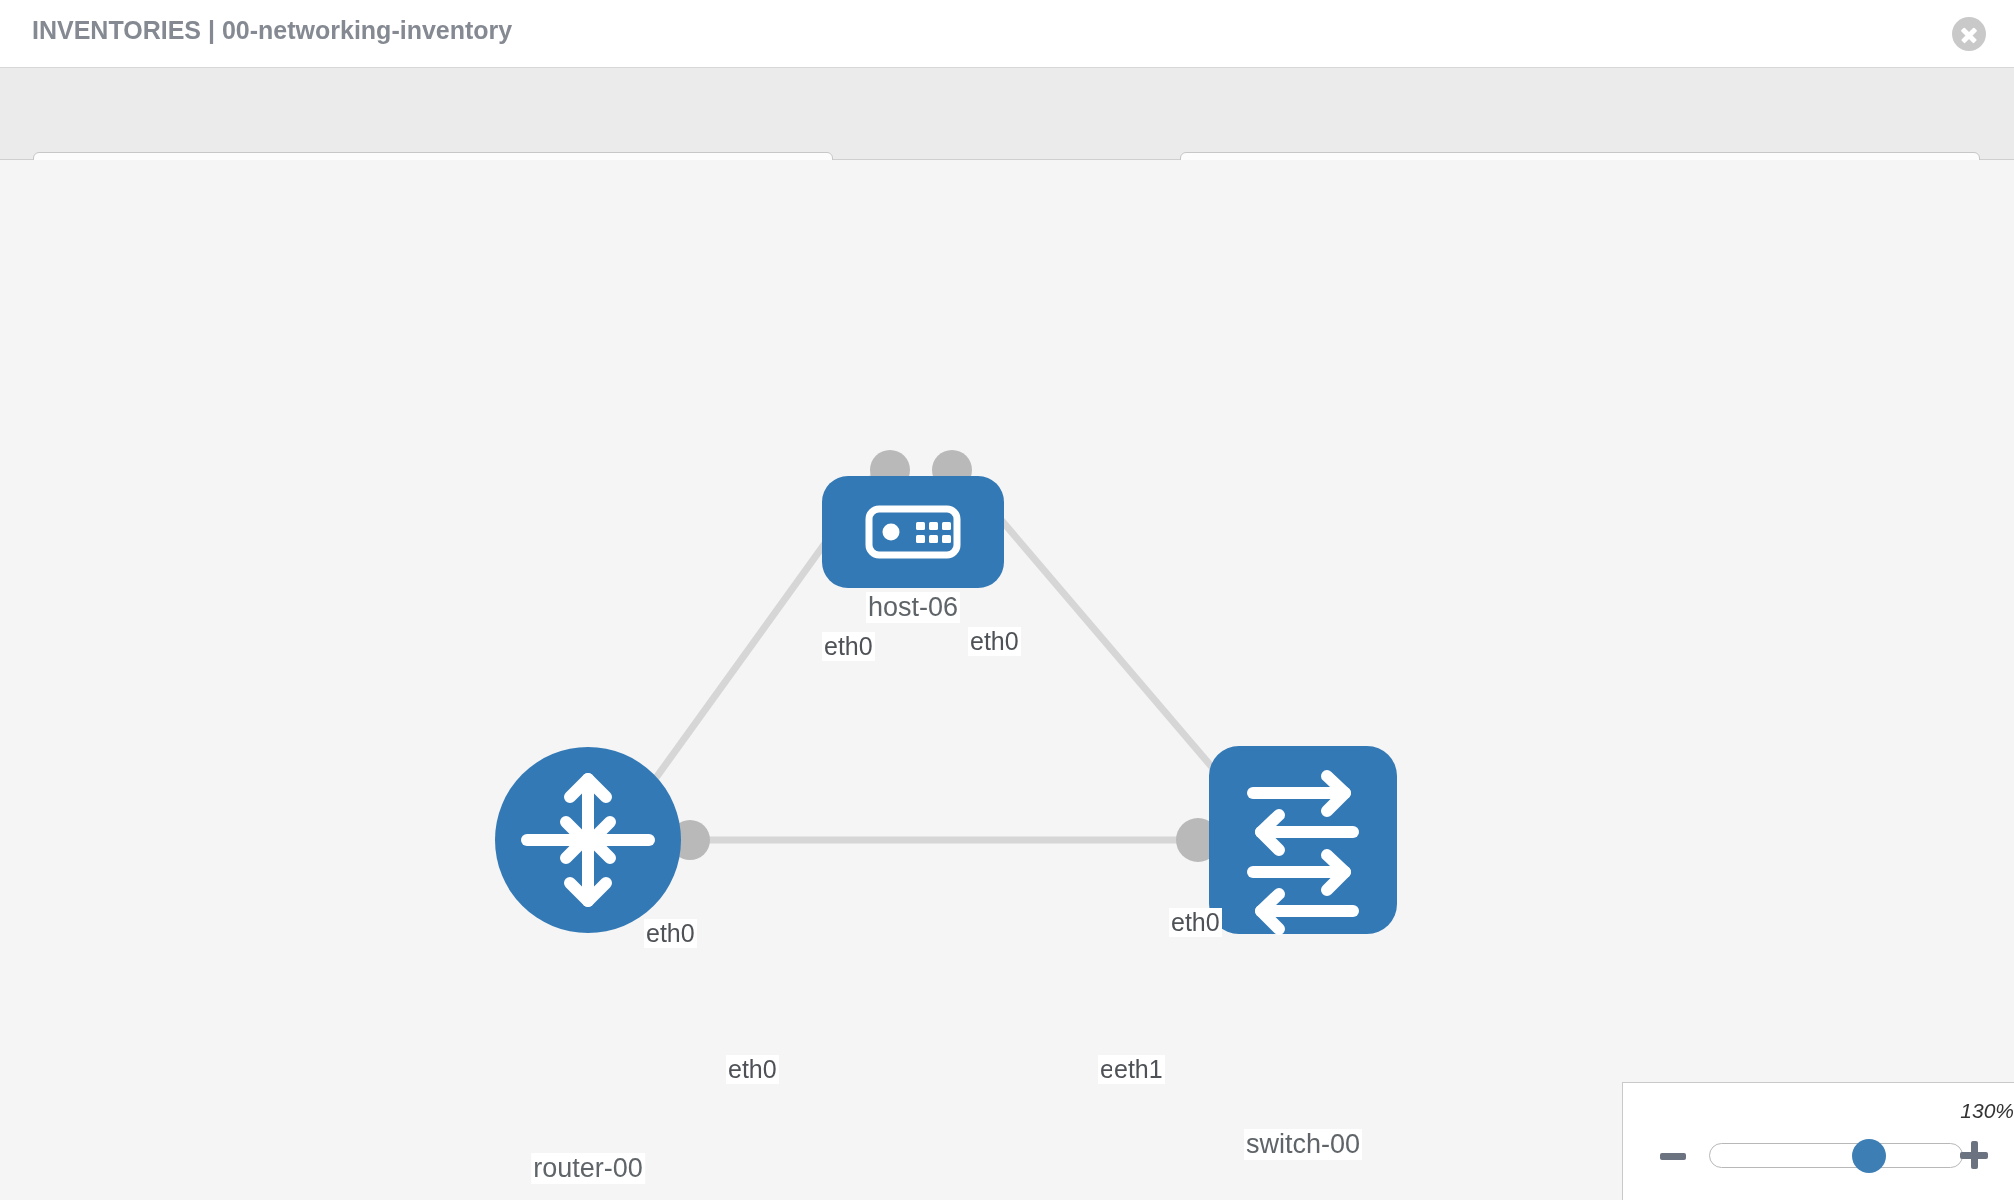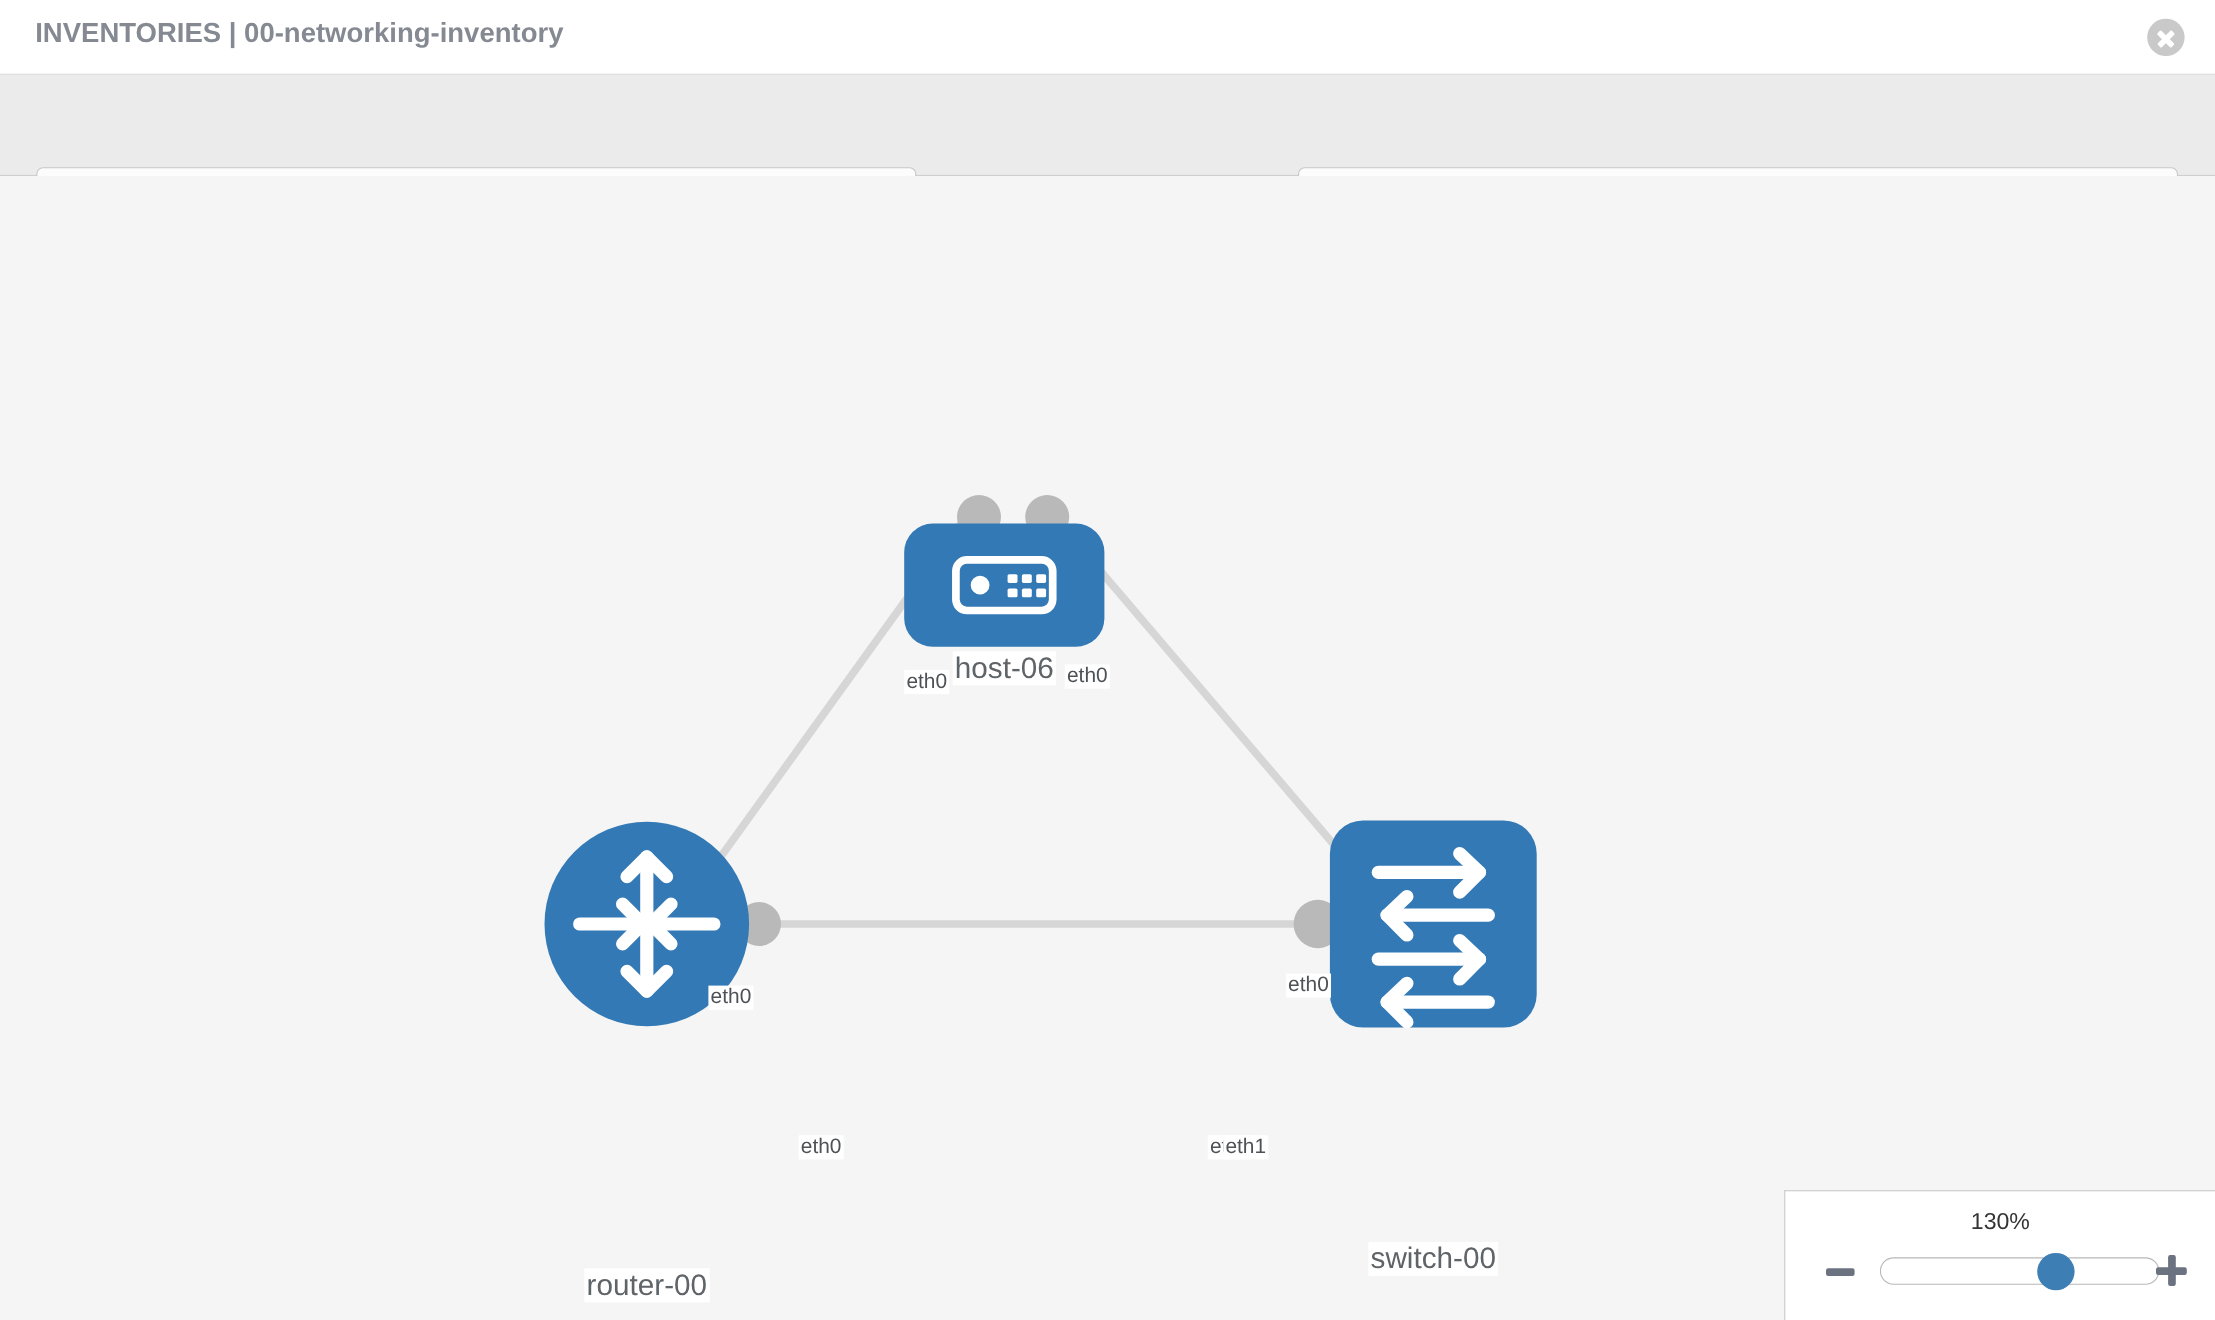--- a/index.html
+++ b/index.html
@@ -112,43 +112,45 @@
     position: absolute;
     font-size: 27px;
     color: #5f6468;
     background: #ffffff;
     white-space: nowrap;
     padding: 0 2px;
     transform: translateX(-50%);
   }
   .iface-label {
     position: absolute;
-    font-size: 19px;
+    font-size: 25px;
     color: #4e5257;
     background: #ffffff;
     white-space: nowrap;
     padding: 0 2px;
+    margin-top: 23px;
   }
 
   
   .zoom-panel {
     position: absolute;
     left: 1622px; top: 1082px;
     width: 392px; height: 118px;
     background: #ffffff;
     border: 1px solid #c9c9c9;
     border-right: none; border-bottom: none;
     box-sizing: border-box;
   }
   .zoom-pct {
     position: absolute; left: 0; top: 16px;
     width: 100%;
-    text-align: center;
+    text-align: right;
     font-size: 21px;
     color: #333333;
+    font-style: italic;
   }
   .zoom-minus {
     position: absolute; left: 37px; top: 70px;
     width: 26px; height: 7px;
     background: #6b7280; border-radius: 2px;
     cursor: pointer;
   }
   .zoom-plus {
     position: absolute; right: 26px; top: 58px;
     width: 28px; height: 28px;

